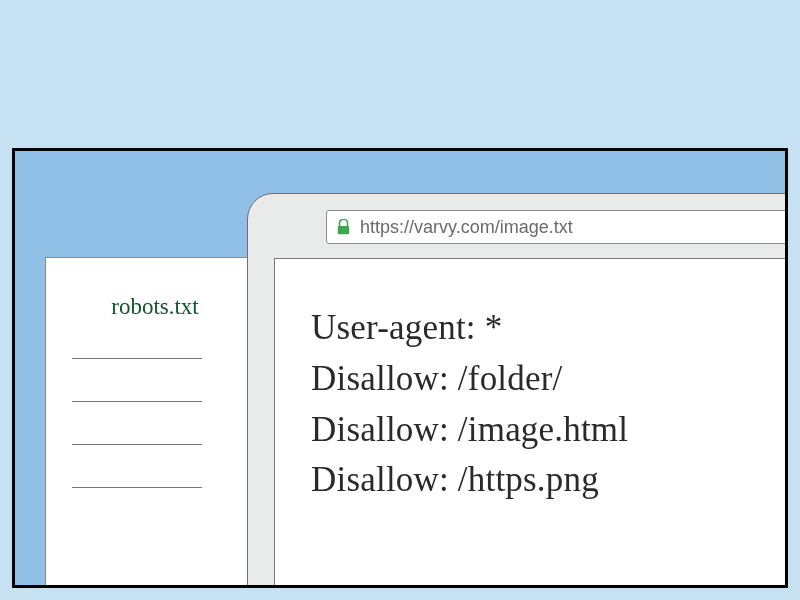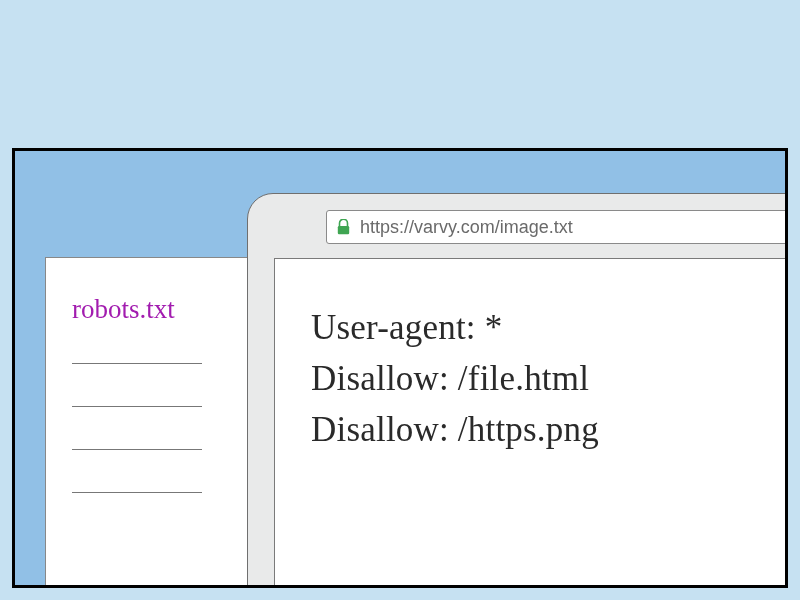--- a/index.html
+++ b/index.html
@@ -23,24 +23,25 @@
     position: absolute;
     left: 30px;
     top: 106px;
     width: 220px;
     height: 340px;
     background: #fff;
     border: 1px solid #888;
     padding: 36px 26px 0 26px;
   }
   .paper-title {
-    font-size: 27px;
-    color: #a21caf;
+    font-size: 23px;
+    color: #14532d;
     font-weight: 400;
     margin-bottom: 38px;
+    text-align: center;
   }
   .paper-line {
     height: 1px;
     background: #777;
     margin-bottom: 42px;
     width: 130px;
   }
   .browser {
     position: absolute;
     left: 232px;
@@ -110,18 +111,19 @@
       <span class="lock-icon">
         <svg width="13" height="16" viewBox="0 0 13 16">
           <path d="M2.5 7 V4.2 a4 4 0 0 1 8 0 V7" fill="none" stroke="#3fa552" stroke-width="1.6"></path>
           <rect x="0.8" y="7" width="11.4" height="8.2" rx="1.2" fill="#3fa552"></rect>
         </svg>
       </span>
       <span class="url">https://varvy.com/image.txt</span>
     </div>
     <div class="viewport">
       <div class="robots-line">User-agent: *</div>
-      <div class="robots-line">Disallow: /file.html</div>
+      <div class="robots-line">Disallow: /folder/</div>
+      <div class="robots-line">Disallow: /image.html</div>
       <div class="robots-line">Disallow: /https.png</div>
     </div>
   </div>
 
 </div>
 
 </body></html>

